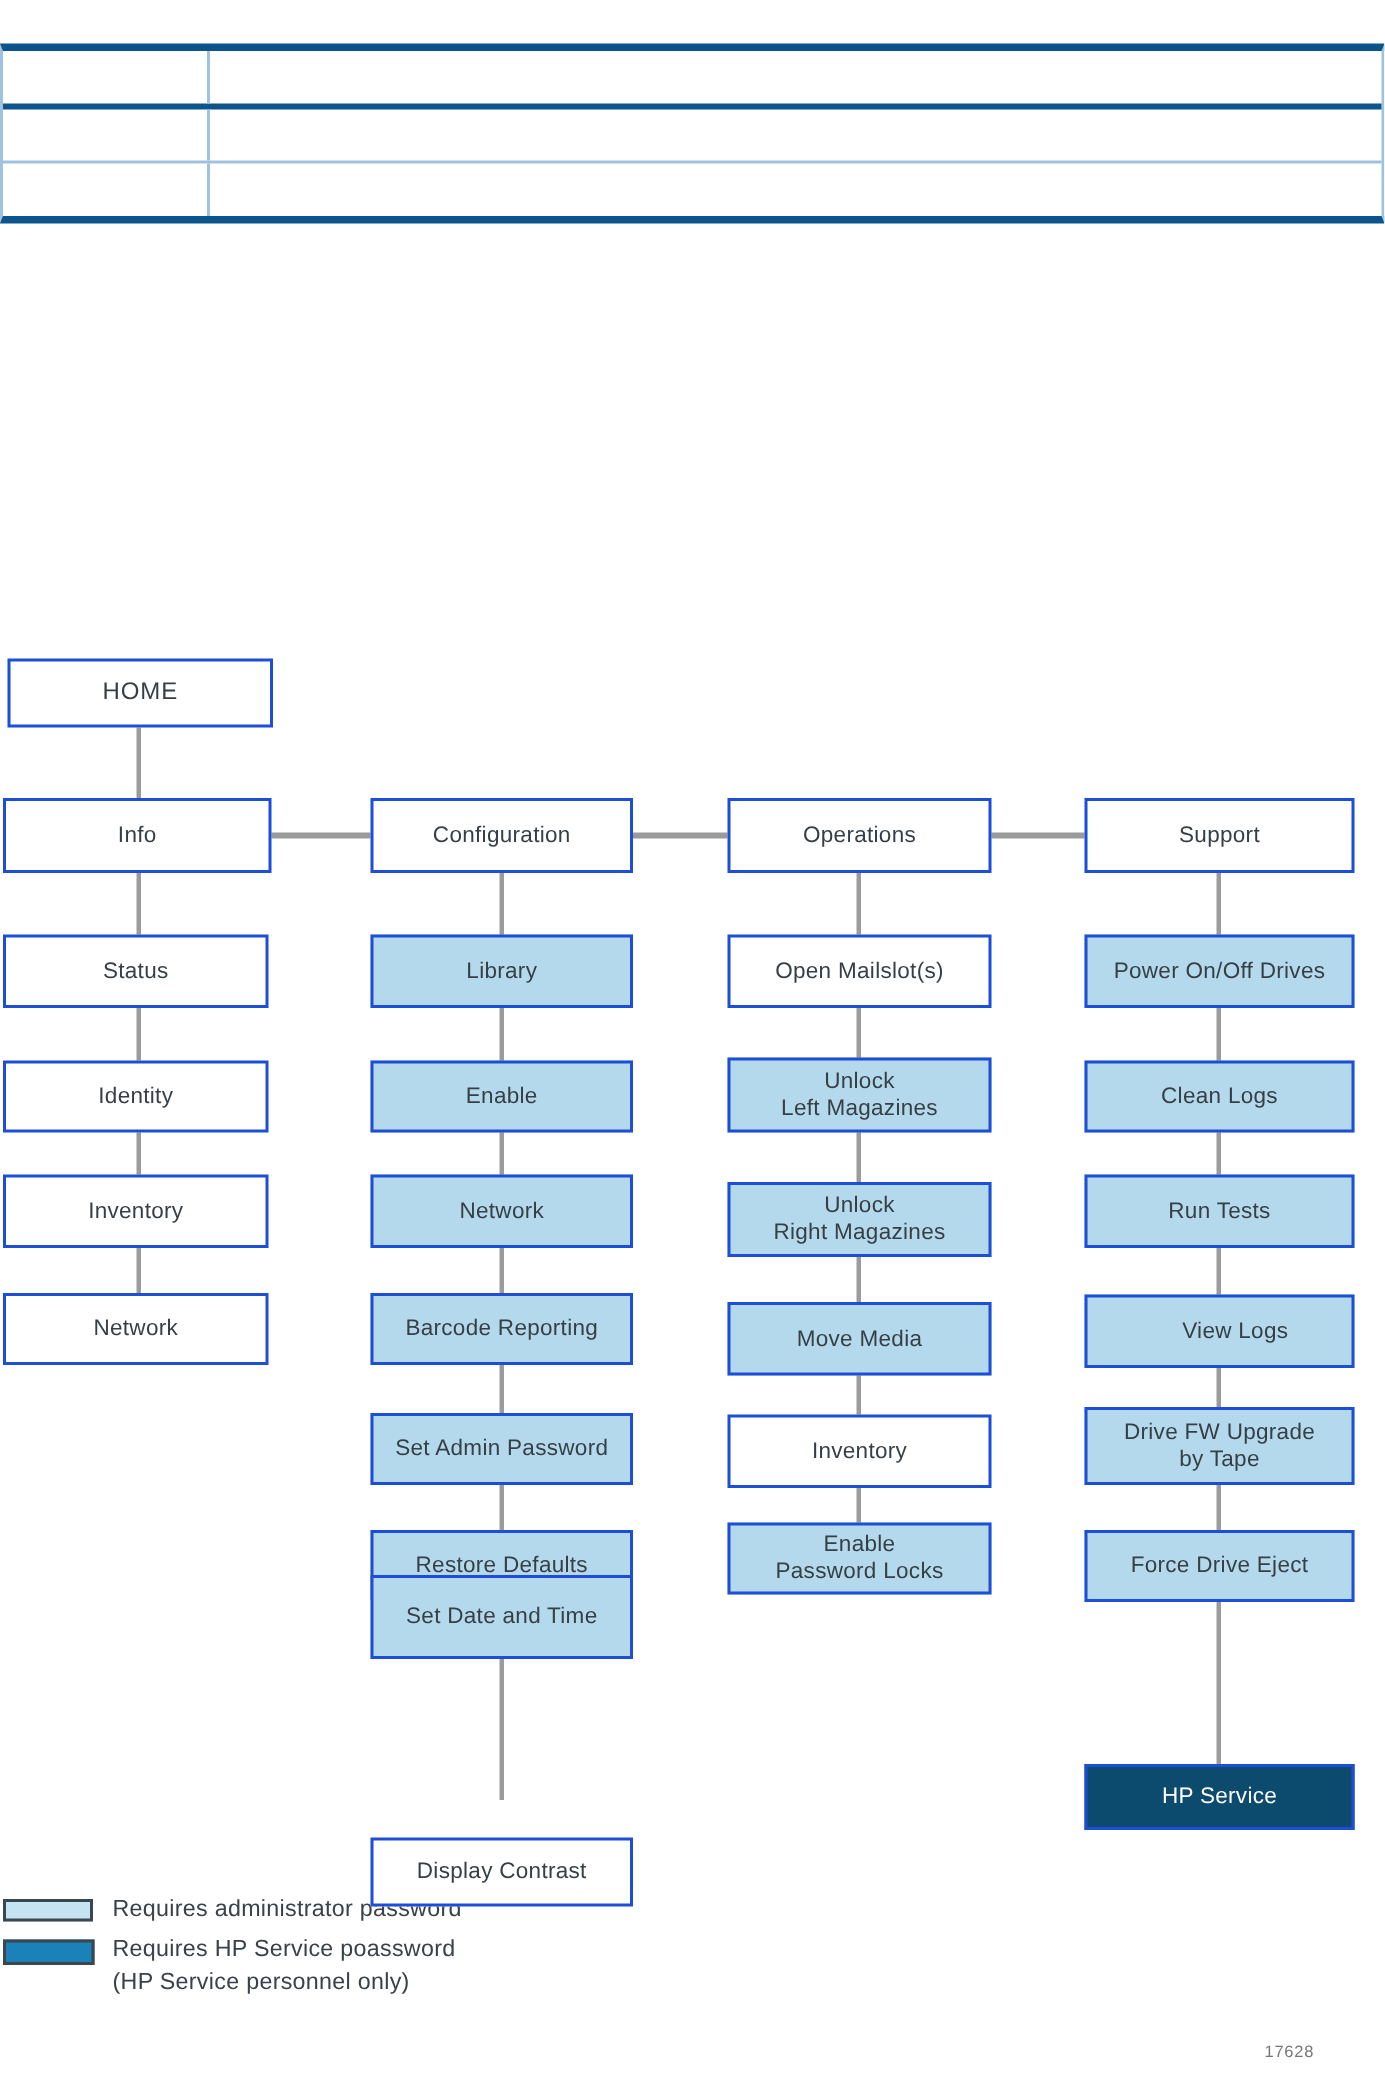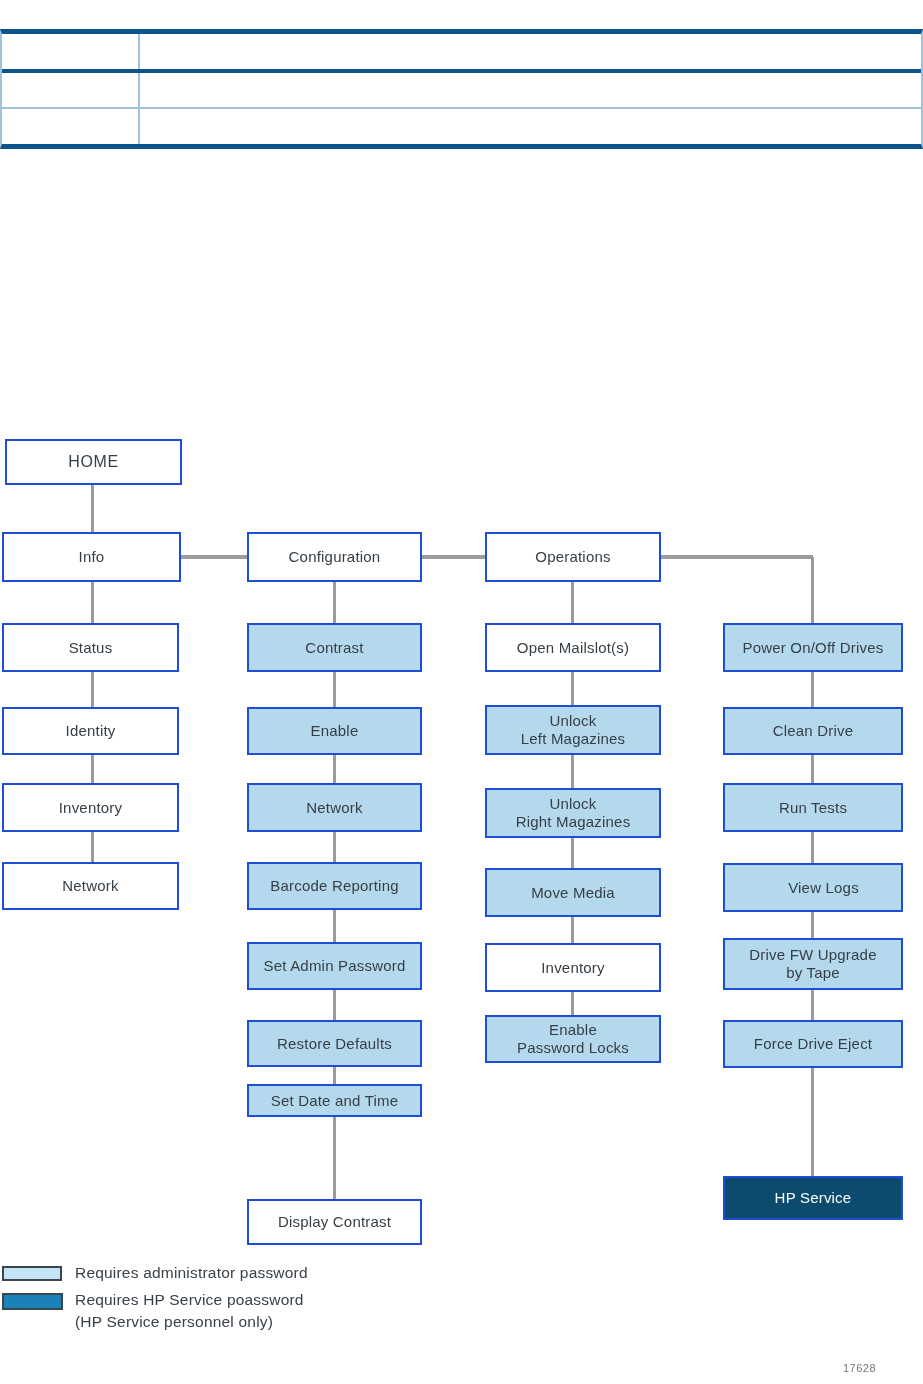--- a/index.html
+++ b/index.html
@@ -65,42 +65,43 @@
 
   <div class="node root" style="left:5px;top:439px;width:177px;height:46px;">HOME</div>
 
   <div class="node" style="left:2px;top:532px;width:179px;height:50px;">Info</div>
   <div class="node" style="left:2px;top:623px;width:177px;height:49px;">Status</div>
   <div class="node" style="left:2px;top:707px;width:177px;height:48px;">Identity</div>
   <div class="node" style="left:2px;top:783px;width:177px;height:49px;">Inventory</div>
   <div class="node" style="left:2px;top:862px;width:177px;height:48px;">Network</div>
 
   <div class="node" style="left:247px;top:532px;width:175px;height:50px;">Configuration</div>
-  <div class="node admin" style="left:247px;top:623px;width:175px;height:49px;">Contrast</div>
+  <div class="node admin" style="left:247px;top:623px;width:175px;height:49px;">Library</div>
   <div class="node admin" style="left:247px;top:707px;width:175px;height:48px;">Enable</div>
   <div class="node admin" style="left:247px;top:783px;width:175px;height:49px;">Network</div>
   <div class="node admin" style="left:247px;top:862px;width:175px;height:48px;">Barcode Reporting</div>
   <div class="node admin" style="left:247px;top:942px;width:175px;height:48px;">Set Admin Password</div>
   <div class="node admin" style="left:247px;top:1020px;width:175px;height:47px;">Restore Defaults</div>
-  <div class="node admin" style="left:247px;top:1084px;width:175px;height:33px;">Set Date and Time</div>
-  <div class="node" style="left:247px;top:1199px;width:175px;height:46px;">Display Contrast</div>
+  <div class="node admin" style="left:247px;top:1050px;width:175px;height:56px;">Set Date and Time</div>
+  <div class="node" style="left:247px;top:1225px;width:175px;height:46px;">Display Contrast</div>
 
   <div class="node" style="left:485px;top:532px;width:176px;height:50px;">Operations</div>
   <div class="node" style="left:485px;top:623px;width:176px;height:49px;">Open Mailslot(s)</div>
   <div class="node admin" style="left:485px;top:705px;width:176px;height:50px;">Unlock
 Left Magazines</div>
   <div class="node admin" style="left:485px;top:788px;width:176px;height:50px;">Unlock
 Right Magazines</div>
   <div class="node admin" style="left:485px;top:868px;width:176px;height:49px;">Move Media</div>
   <div class="node" style="left:485px;top:943px;width:176px;height:49px;">Inventory</div>
   <div class="node admin" style="left:485px;top:1015px;width:176px;height:48px;">Enable
 Password Locks</div>
 
+  <div class="node" style="left:723px;top:532px;width:180px;height:50px;">Support</div>
   <div class="node admin" style="left:723px;top:623px;width:180px;height:49px;">Power On/Off Drives</div>
-  <div class="node admin" style="left:723px;top:707px;width:180px;height:48px;">Clean Drive</div>
+  <div class="node admin" style="left:723px;top:707px;width:180px;height:48px;">Clean Logs</div>
   <div class="node admin" style="left:723px;top:783px;width:180px;height:49px;">Run Tests</div>
   <div class="node admin" style="left:723px;top:863px;width:180px;height:49px;padding-left:21px;">View Logs</div>
   <div class="node admin" style="left:723px;top:1020px;width:180px;height:48px;">Force Drive Eject</div>
   <div class="node admin" style="left:723px;top:938px;width:180px;height:52px;">Drive FW Upgrade
 by Tape</div>
   <div class="node service" style="left:723px;top:1176px;width:180px;height:44px;">HP Service</div>
 
   <div class="legend-swatch sw-admin"></div>
   <div class="legend-text lt1">Requires administrator password</div>
   <div class="legend-swatch sw-service"></div>

